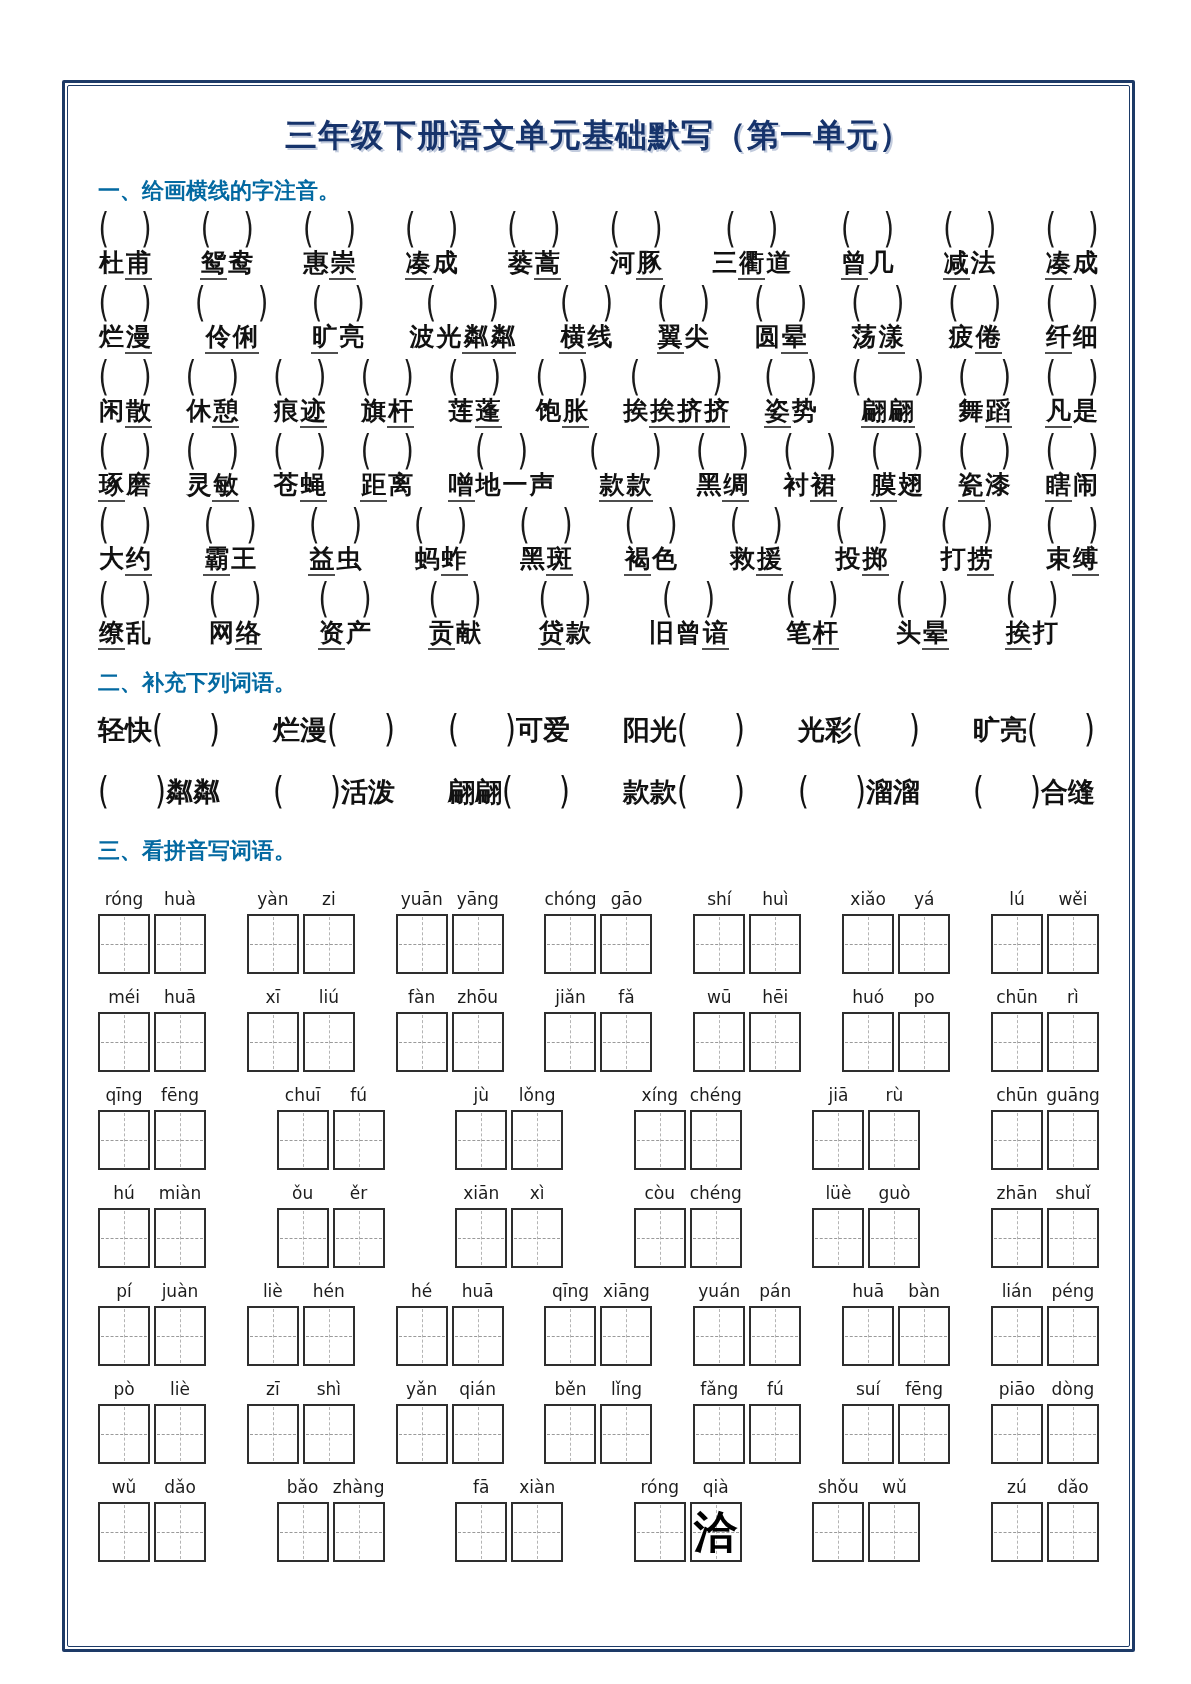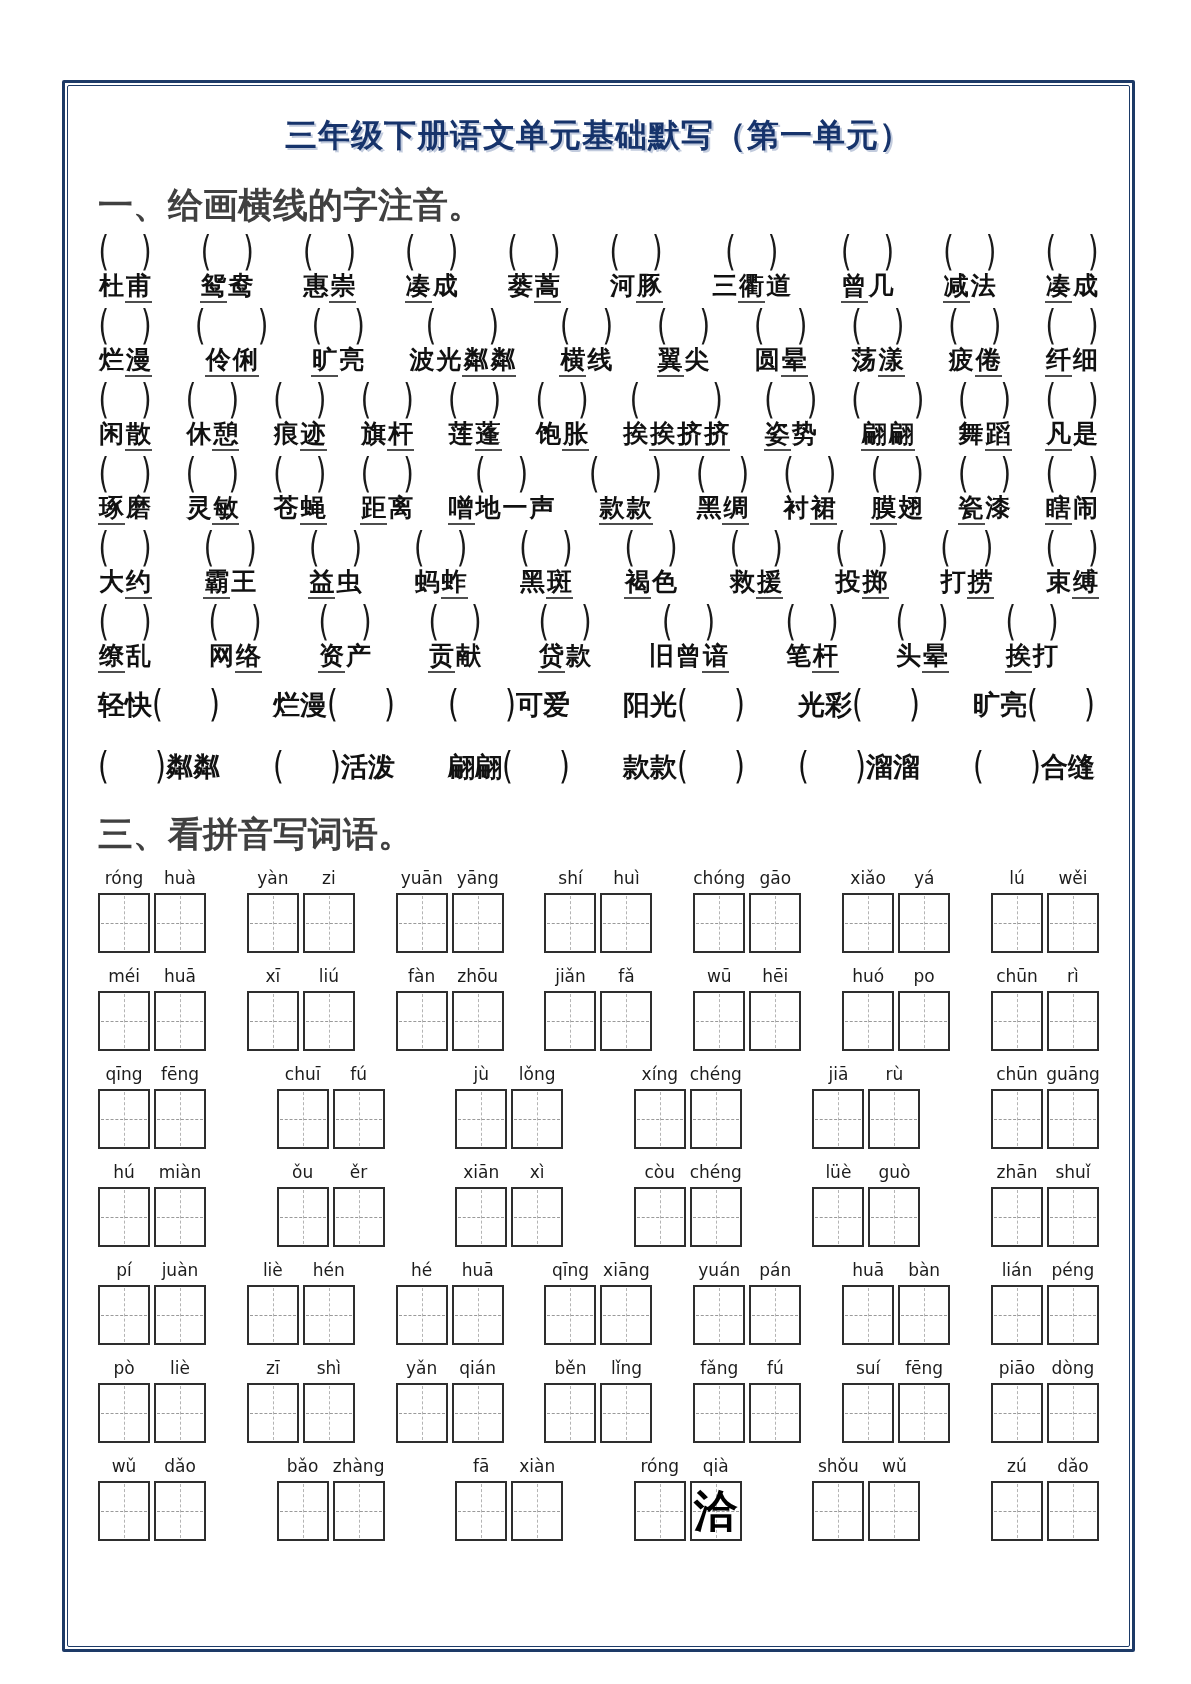--- a/index.html
+++ b/index.html
@@ -1,37 +1,37 @@
 <!DOCTYPE html>
 <html><head>
 <meta charset="utf-8">
 <style>
   html,body{margin:0;padding:0;width:1191px;height:1684px;background:#ffffff;overflow:hidden;}
   body{font-family:"DejaVu Sans",sans-serif;color:#111;}
   .frame-outer{position:absolute;left:62px;top:80px;width:1067px;height:1566px;border:3px solid #1d3a67;border-radius:2px;background:#fff;}
   .frame-inner{position:absolute;inset:2px;border:1px solid #1d3a67;border-radius:2px;padding:18px 30px 10px 30px;box-sizing:border-box;}
   .title{margin:10px 0 14px 0;text-align:center;font-size:32px;font-weight:800;color:#16336b;letter-spacing:1px;font-family:"DejaVu Sans",sans-serif;text-shadow:2px 2px 0 rgba(120,140,180,0.45);}
-  .sec-head{margin:24px 0 2px 0;font-size:35px;font-weight:800;color:#404040;font-family:"DejaVu Sans",sans-serif;}
+  .sec-head{margin:18px 0 2px 0;font-size:22px;font-weight:800;color:#0369a1;font-family:"DejaVu Sans",sans-serif;}
   
   .s1-row{display:flex;justify-content:space-between;margin-bottom:2px;}
   .s1-row.short{justify-content:flex-start;gap:56px;}
   .s1-unit{display:flex;flex-direction:column;align-items:center;}
   .parens{height:38px;display:flex;align-items:center;justify-content:center;font-size:27px;color:#1a1a1a;}
   .par{display:inline-block;transform:scaleY(1.5);font-weight:400;}
   .pgap{display:inline-block;}
   .word{font-size:25px;font-weight:600;line-height:34px;font-family:"DejaVu Serif",serif;white-space:nowrap;}
   .word span{padding:0 1px;}
   .word span.u{border-bottom:2px solid #4e4e4e;padding-bottom:1px;}
   
   #s2{margin-top:8px;}
   .s2-row{display:flex;justify-content:space-between;align-items:center;margin:14px 4px 26px 0;font-size:27px;font-weight:600;font-family:"DejaVu Serif",serif;}
   .s2-par{display:inline-block;transform:scaleY(1.35);font-size:28px;font-weight:400;font-family:"DejaVu Sans",sans-serif;}
   .s2-gap{display:inline-block;width:46px;}
   
-  #s3{margin-top:10px;}
+  #s3{margin-top:23px;}
   .s3-row{display:flex;justify-content:space-between;margin-bottom:13px;}
   .s3-word{display:flex;gap:4px;}
   .s3-cell{display:flex;flex-direction:column;align-items:center;width:52px;}
   .s3-py{height:25px;font-size:17px;color:#1c1c1c;font-family:"DejaVu Sans",sans-serif;font-weight:400;letter-spacing:0px;white-space:nowrap;}
   .s3-box{position:relative;width:52px;height:60px;border:2px solid #2e2e2e;box-sizing:border-box;background:#fff;}
   .s3-box::before{content:"";position:absolute;left:50%;top:1px;bottom:1px;border-left:1px dashed #b4b4b4;}
   .s3-box::after{content:"";position:absolute;top:50%;left:1px;right:1px;border-top:1px dashed #9a9a9a;}
   .s3-fill{position:absolute;inset:0;display:flex;align-items:center;justify-content:center;font-size:44px;font-weight:600;color:#000;font-family:"DejaVu Serif",serif;z-index:2;}
 </style>
 </head>
@@ -538,20 +538,21 @@
             <div class="parens">
               <span class="par">(</span>
               <span class="pgap" style="width: 32px;"></span>
               <span class="par">)</span>
             </div>
             <div class="word"><span class="u">挨</span><span>打</span></div>
           </div>
         </div>
       </div>
 
+    <h2 class="sec-head">二、补充下列词语。</h2>
     <div id="s2">
         <div class="s2-row">
           <span class="s2-item"><span>轻快</span><span class="s2-par">(</span><span class="s2-gap"></span><span class="s2-par">)</span></span>
           <span class="s2-item"><span>烂漫</span><span class="s2-par">(</span><span class="s2-gap"></span><span class="s2-par">)</span></span>
           <span class="s2-item"><span class="s2-par">(</span><span class="s2-gap"></span><span class="s2-par">)</span><span>可爱</span></span>
           <span class="s2-item"><span>阳光</span><span class="s2-par">(</span><span class="s2-gap"></span><span class="s2-par">)</span></span>
           <span class="s2-item"><span>光彩</span><span class="s2-par">(</span><span class="s2-gap"></span><span class="s2-par">)</span></span>
           <span class="s2-item"><span>旷亮</span><span class="s2-par">(</span><span class="s2-gap"></span><span class="s2-par">)</span></span>
         </div>
         <div class="s2-row">
@@ -592,35 +593,35 @@
               <div class="s3-py">yuān</div>
               <div class="s3-box"></div>
             </div>
             <div class="s3-cell">
               <div class="s3-py">yāng</div>
               <div class="s3-box"></div>
             </div>
           </div>
           <div class="s3-word">
             <div class="s3-cell">
+              <div class="s3-py">chóng</div>
+              <div class="s3-box"></div>
+            </div>
+            <div class="s3-cell">
+              <div class="s3-py">gāo</div>
+              <div class="s3-box"></div>
+            </div>
+          </div>
+          <div class="s3-word">
+            <div class="s3-cell">
               <div class="s3-py">shí</div>
               <div class="s3-box"></div>
             </div>
             <div class="s3-cell">
               <div class="s3-py">huì</div>
-              <div class="s3-box"></div>
-            </div>
-          </div>
-          <div class="s3-word">
-            <div class="s3-cell">
-              <div class="s3-py">chóng</div>
-              <div class="s3-box"></div>
-            </div>
-            <div class="s3-cell">
-              <div class="s3-py">gāo</div>
               <div class="s3-box"></div>
             </div>
           </div>
           <div class="s3-word">
             <div class="s3-cell">
               <div class="s3-py">xiǎo</div>
               <div class="s3-box"></div>
             </div>
             <div class="s3-cell">
               <div class="s3-py">yá</div>

